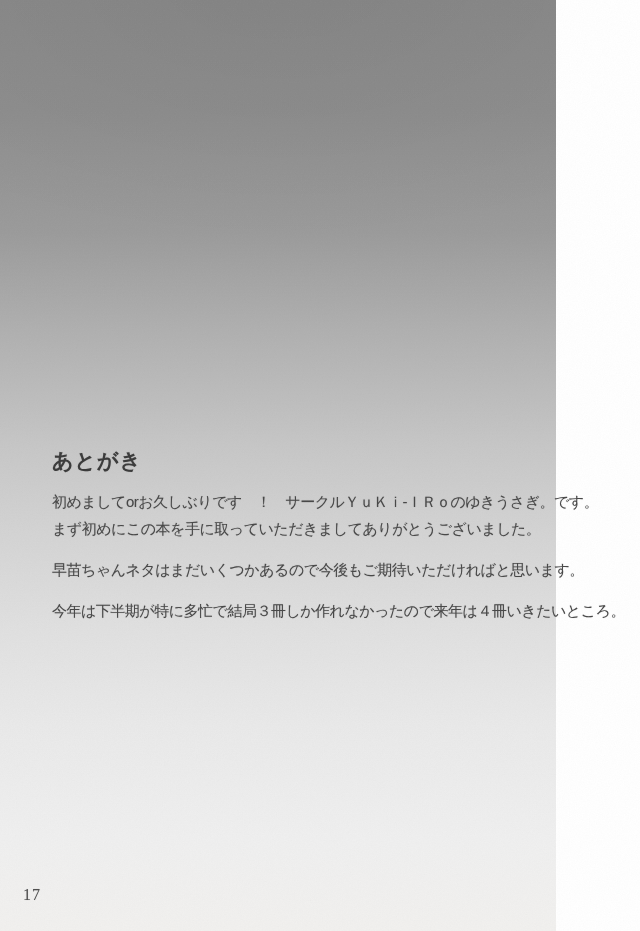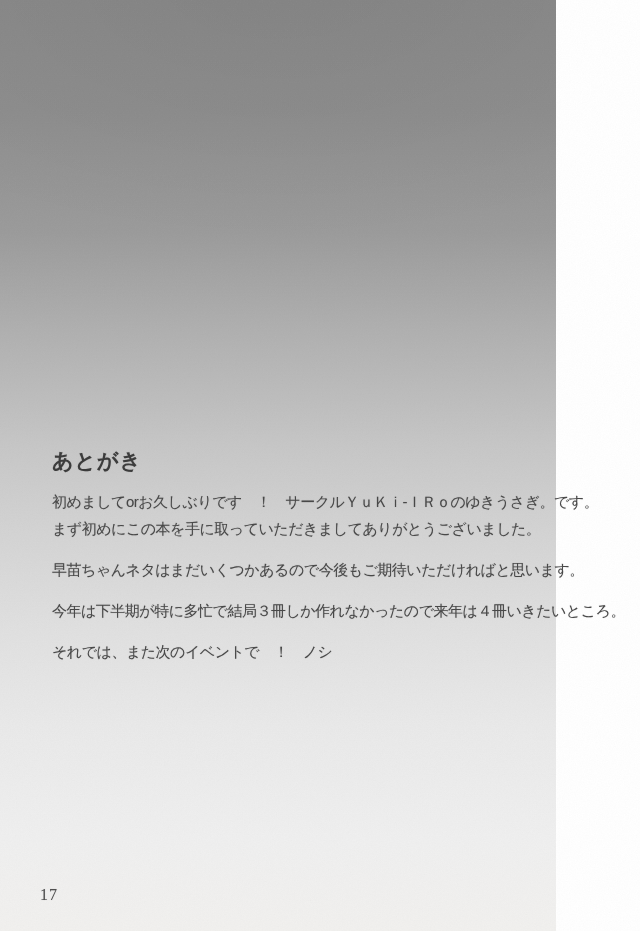--- a/index.html
+++ b/index.html
@@ -66,21 +66,21 @@
     font-size: 15px;
     line-height: 27px;
     letter-spacing: -0.5px;
     font-weight: 500;
     color: #484848;
     text-shadow: 0 0 1px rgba(70,70,70,0.30);
     white-space: nowrap;
   }
   .page-number {
     position: absolute;
-    left: 40px;
+    left: 23px;
     top: 886px;
     font-family: "Liberation Serif", "DejaVu Serif", serif;
     font-size: 16px;
     letter-spacing: 1px;
     color: #4f4f4f;
     text-shadow: 0 0 1px rgba(70,70,70,0.25);
   }
 </style>
 </head>
 <body>
@@ -111,21 +111,18 @@
       <p>早苗ちゃんネタはまだいくつかあるので今後もご期待いただければと思います。</p>
     </div>
 
     <div class="para">
       <p>今年は下半期が特に多忙で結局３冊しか作れなかったので来年は４冊いきたいところ。</p>
     </div>
 
     <div class="para">
     </div>
 
-    <div class="para">
-      <p>それでは、また次のイベントで　！　ノシ</p>
-    </div>
 
   </div>
 
   <div class="page-number">17</div>
 
 </div>
 
 </body></html>

